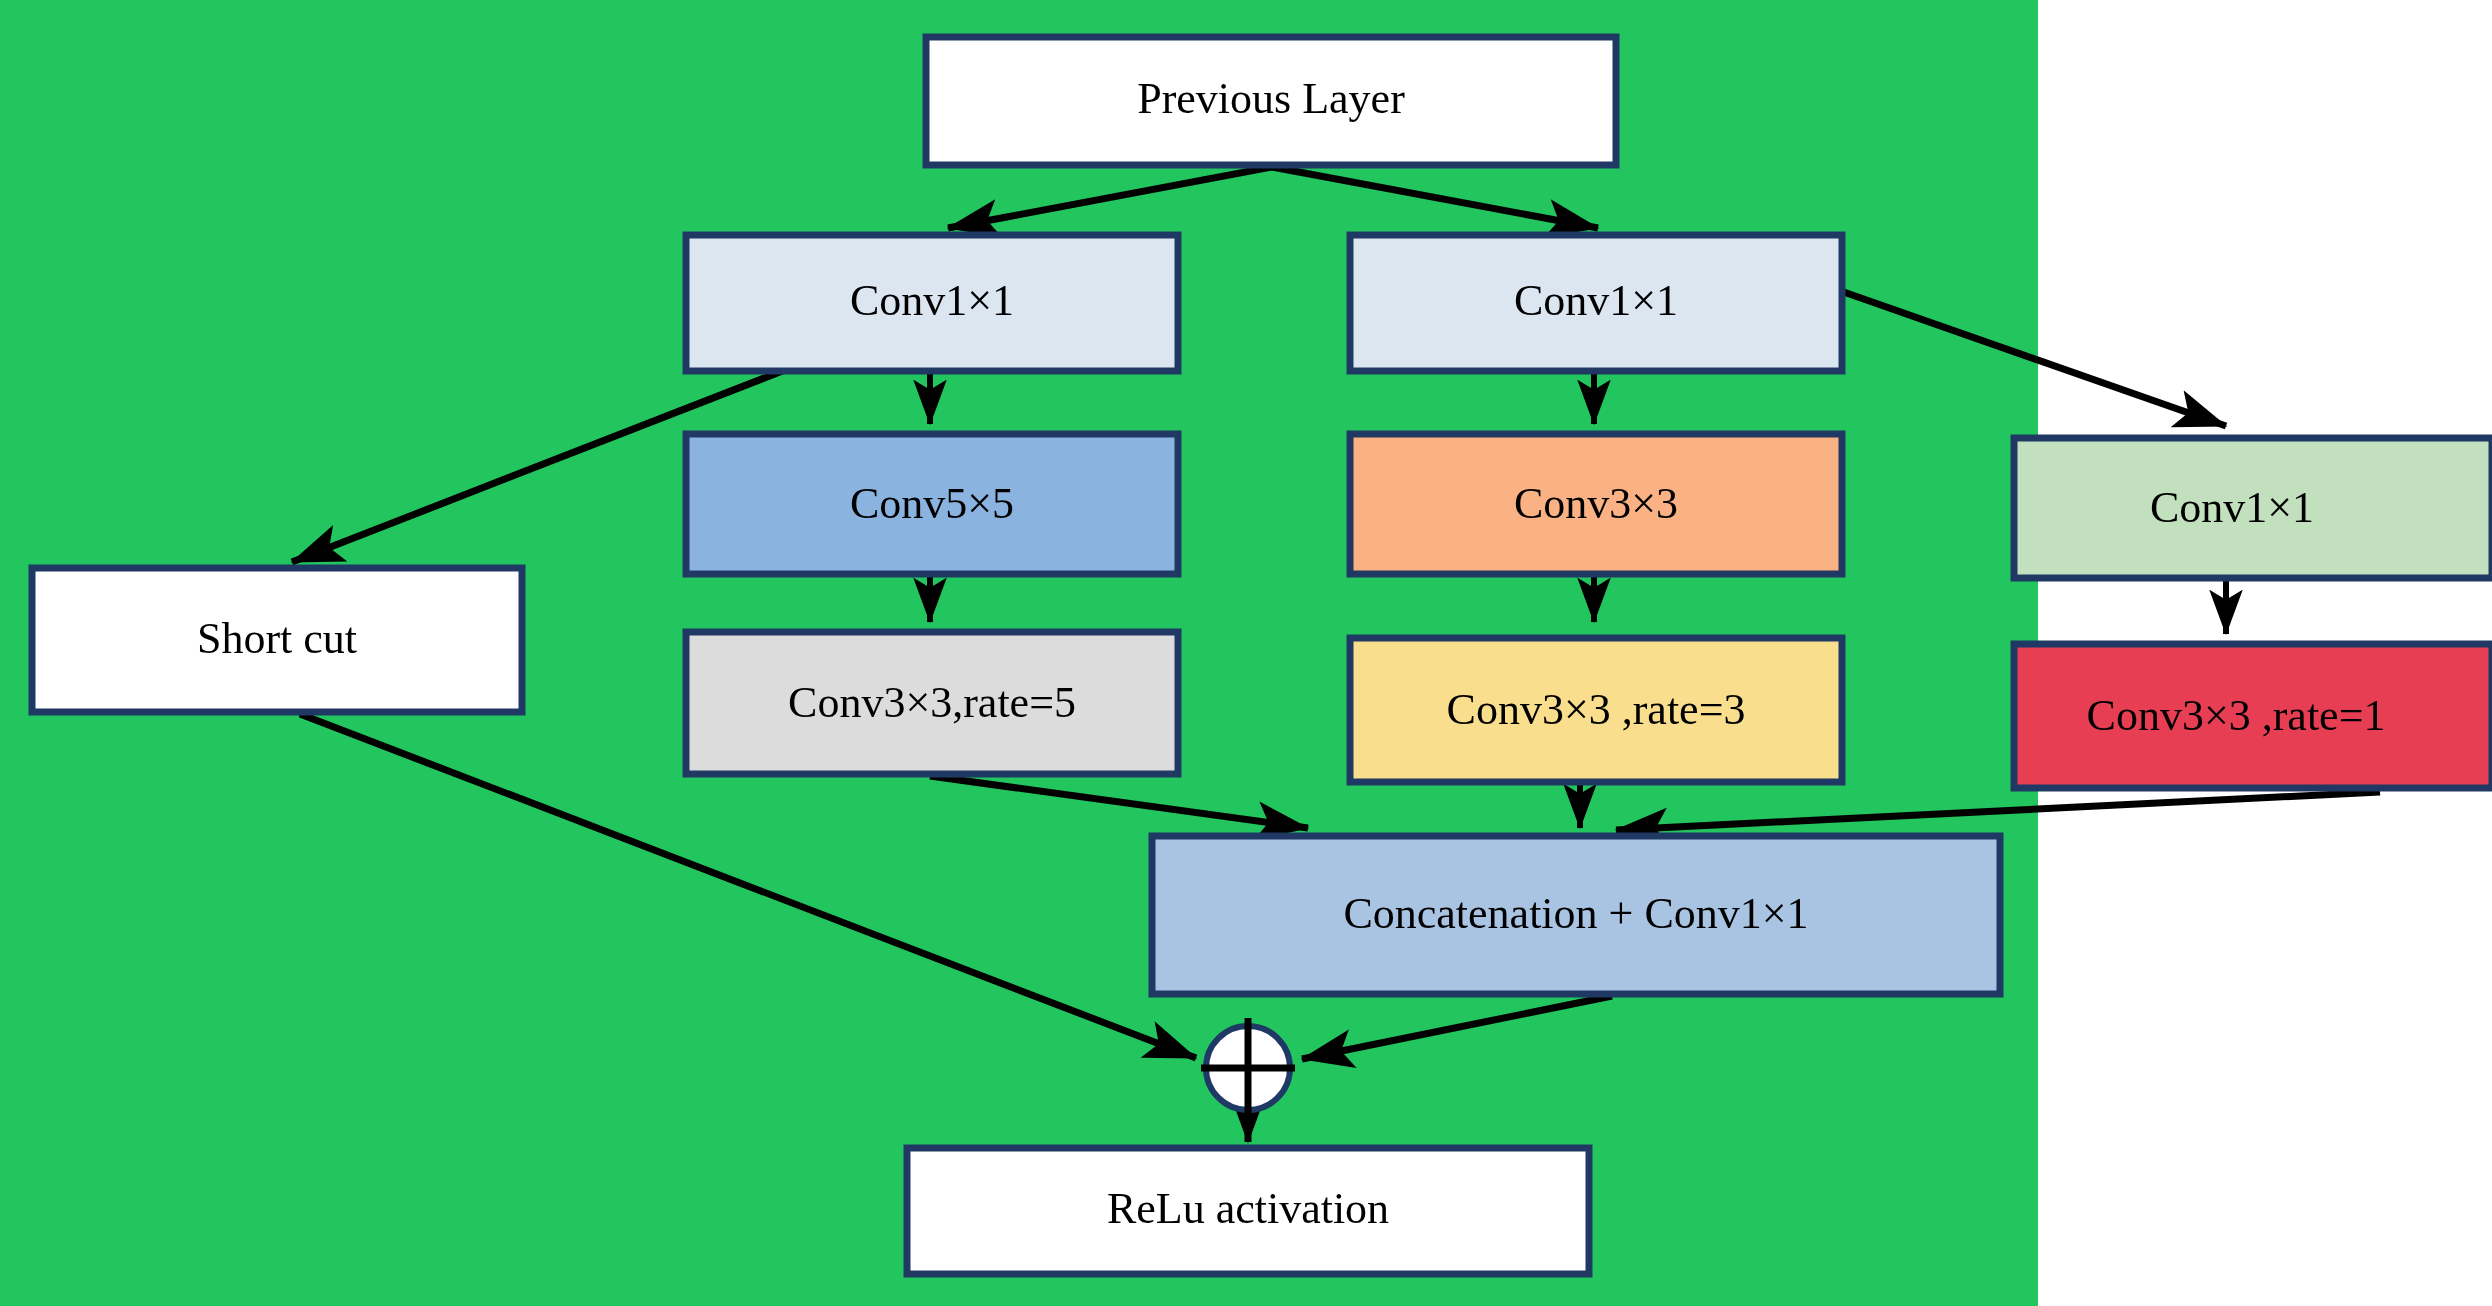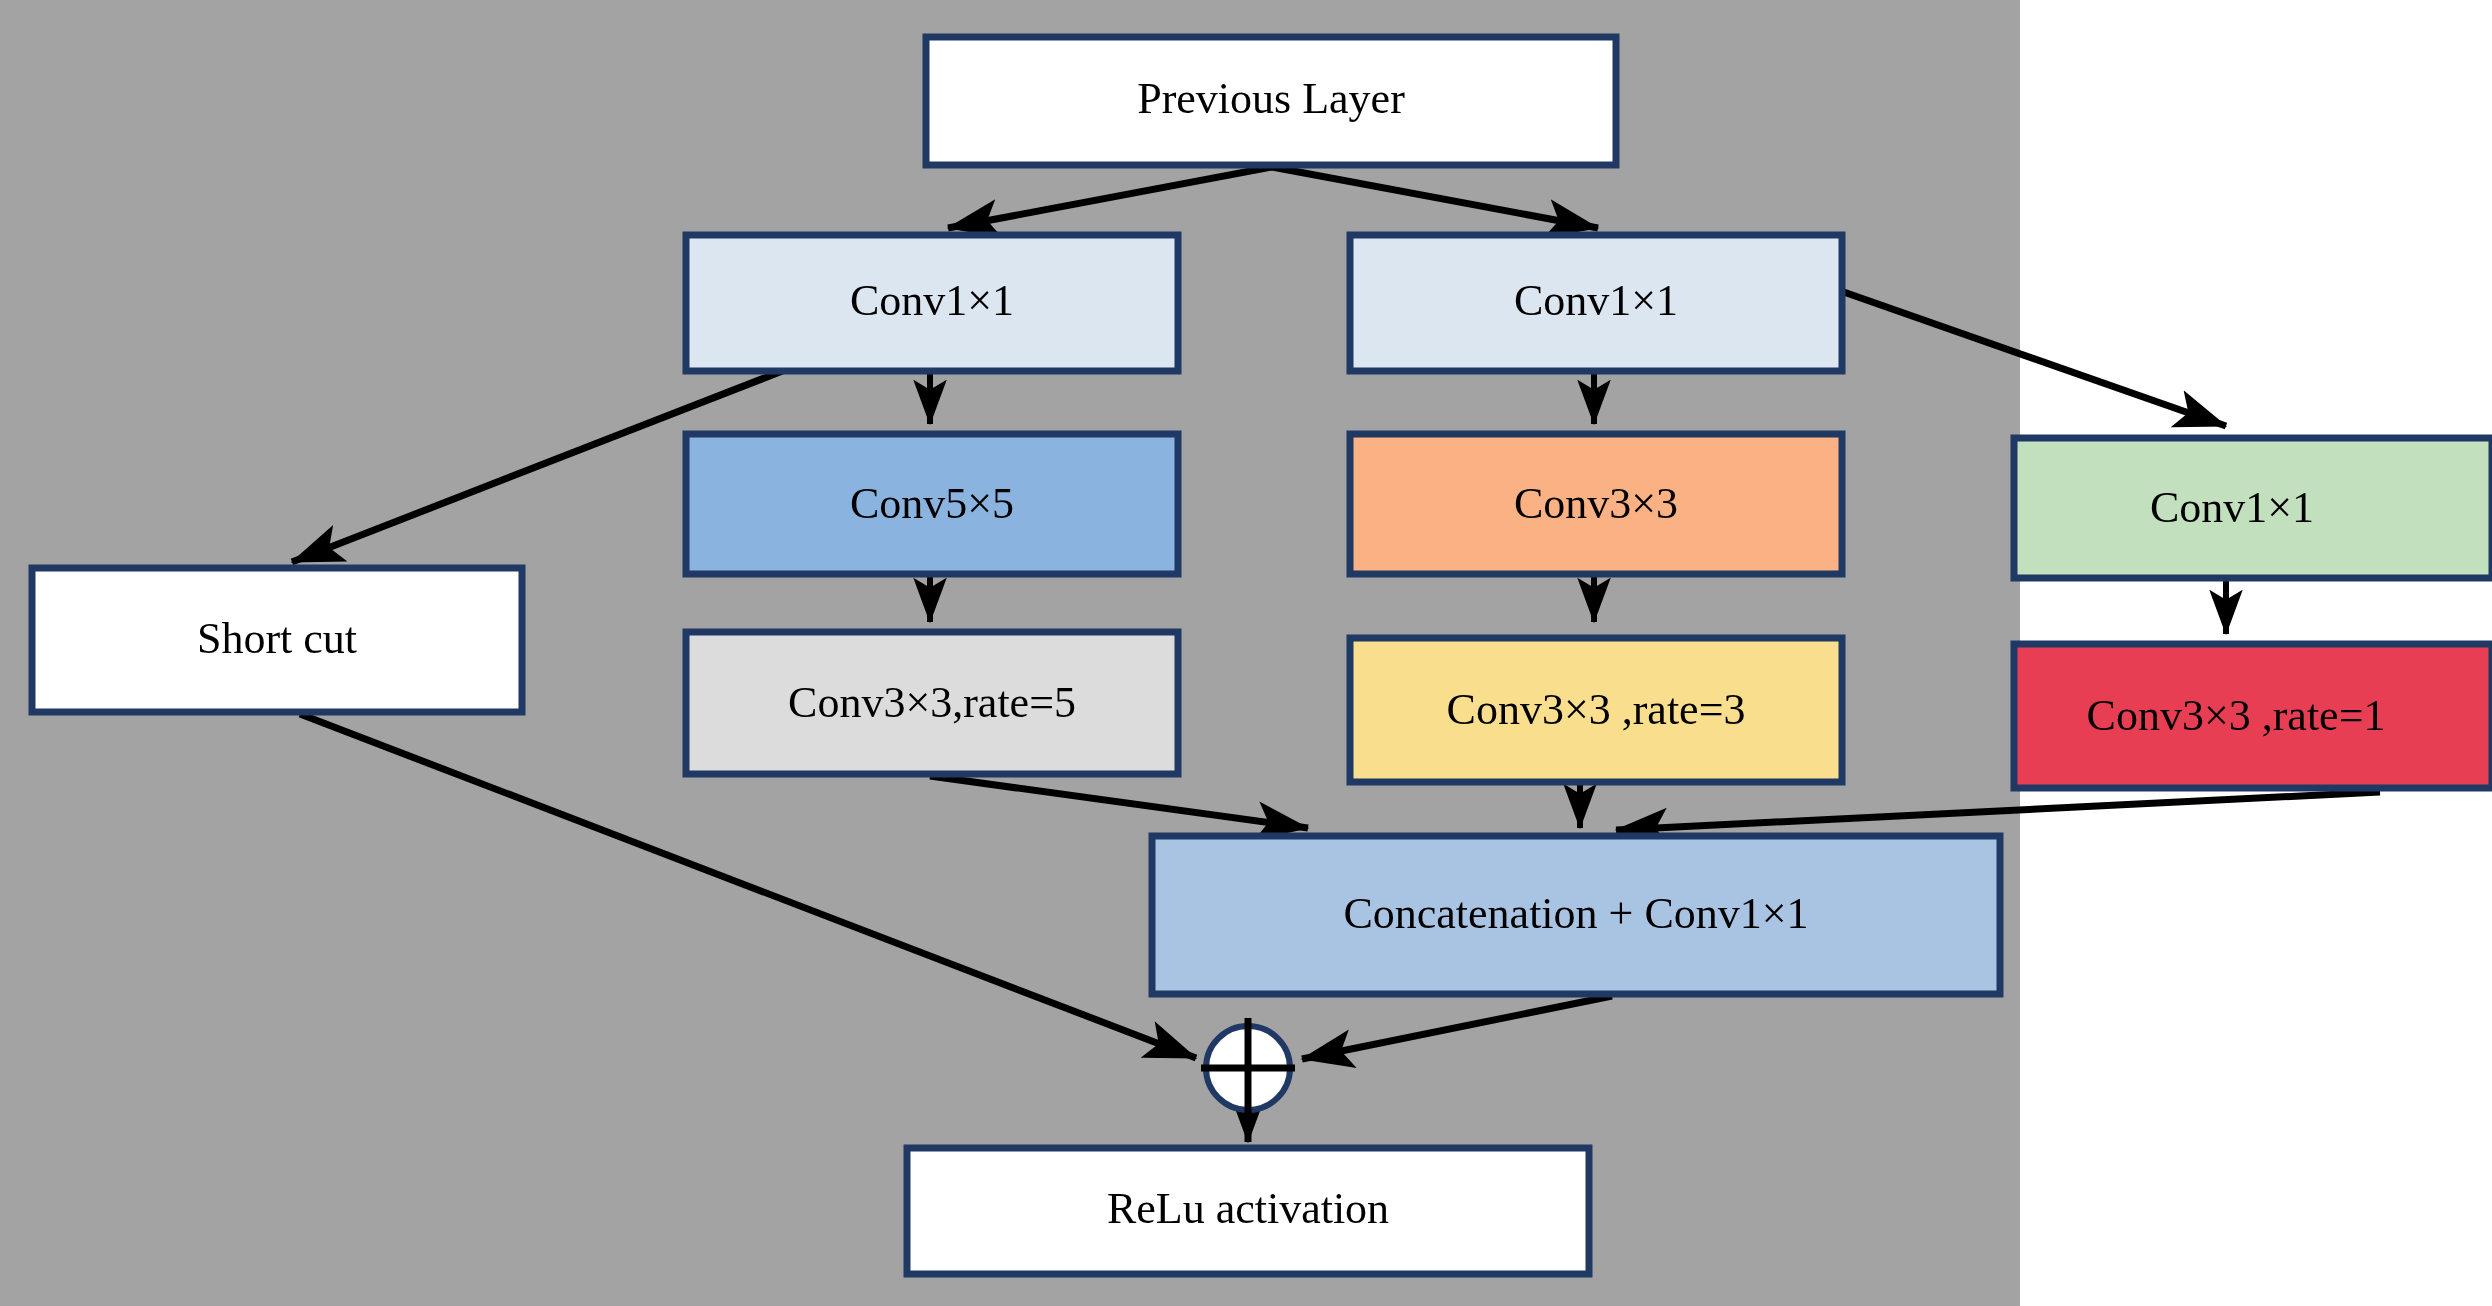--- a/index.html
+++ b/index.html
@@ -10,21 +10,22 @@
   body {
     width: 2492px;
     height: 1306px;
     font-family: "Liberation Serif", "DejaVu Serif", serif;
     overflow: hidden;
   }
   #diagram-root {
     position: relative;
     width: 2020px;
     height: 1306px;
-    background: #a3a3a3;
+    background: #22c55e;
+    padding-left: 18px;
   }
   svg.canvas {
     position: absolute;
     top: 0; left: 0;
     width: 2492px;
     height: 1306px;
   }
   .node-label {
     font-family: "Liberation Serif", "DejaVu Serif", serif;
     fill: #000000;

